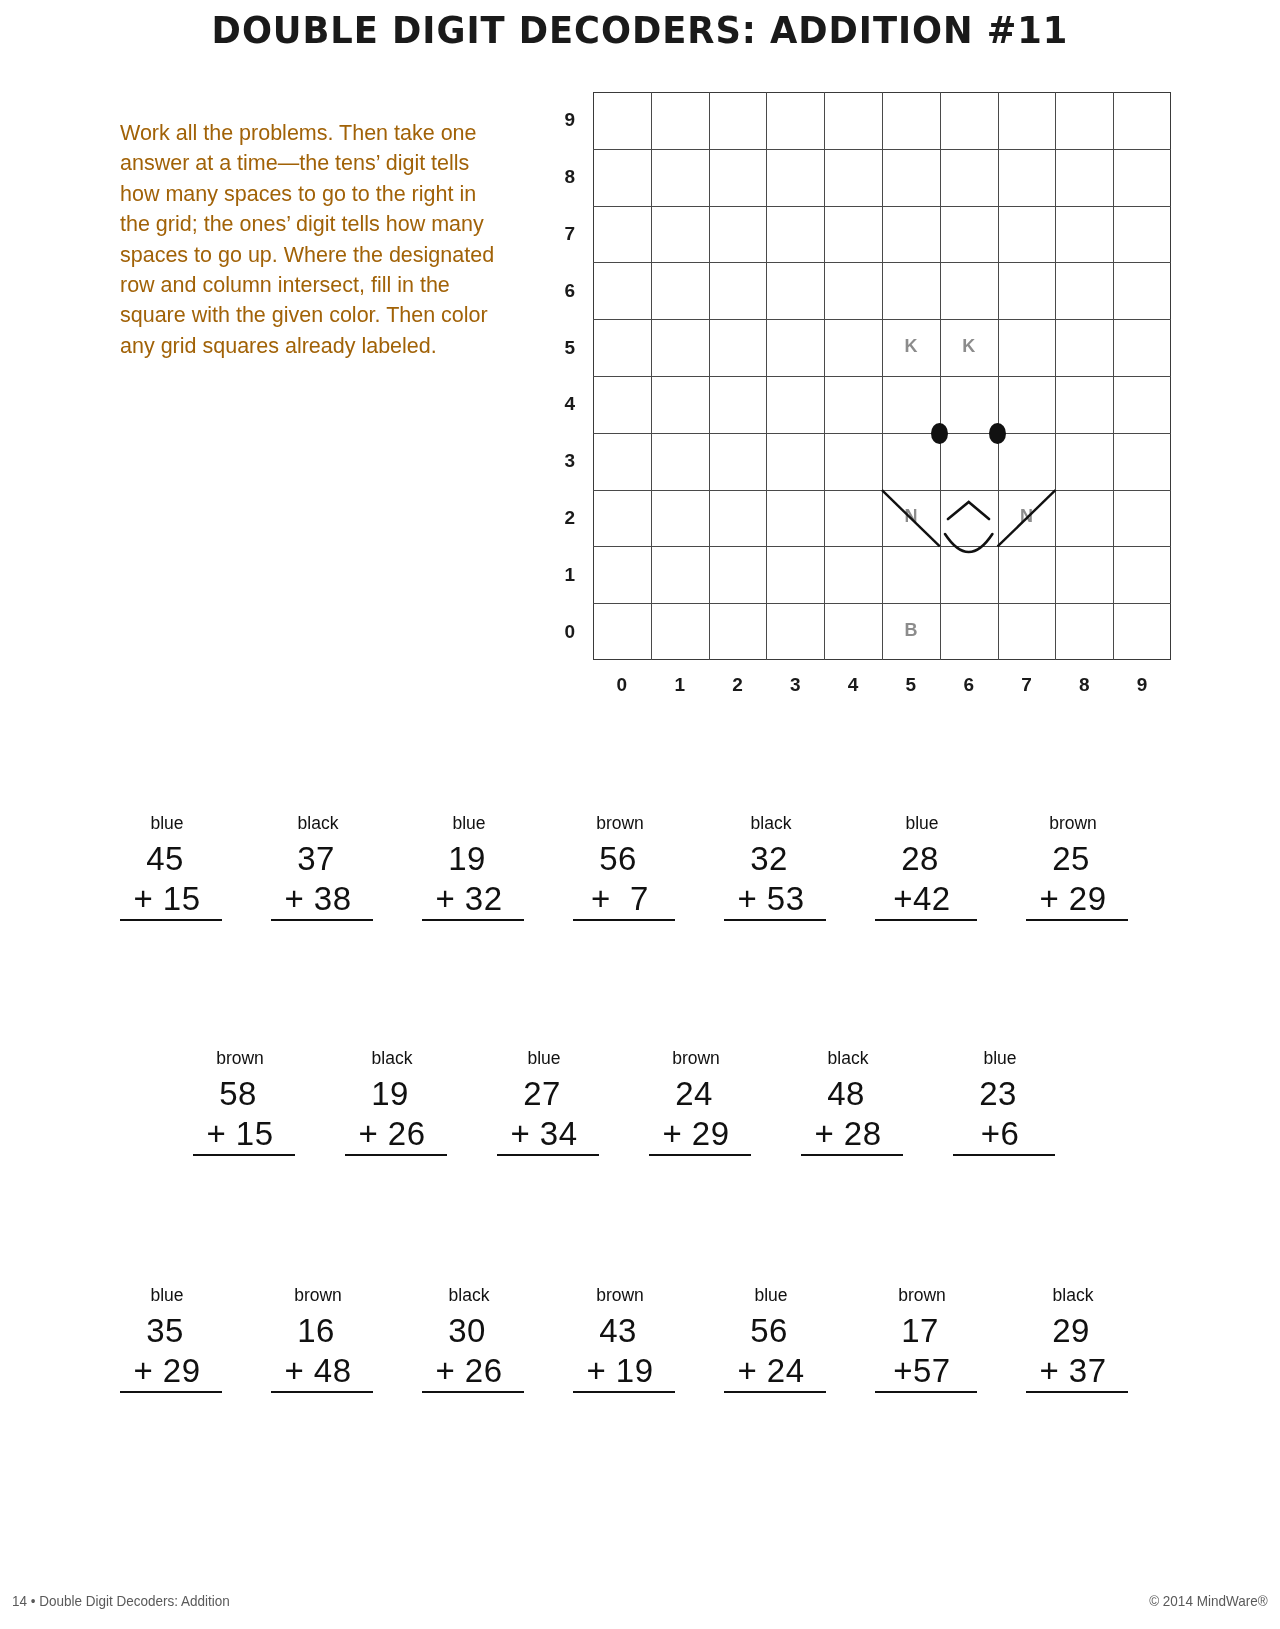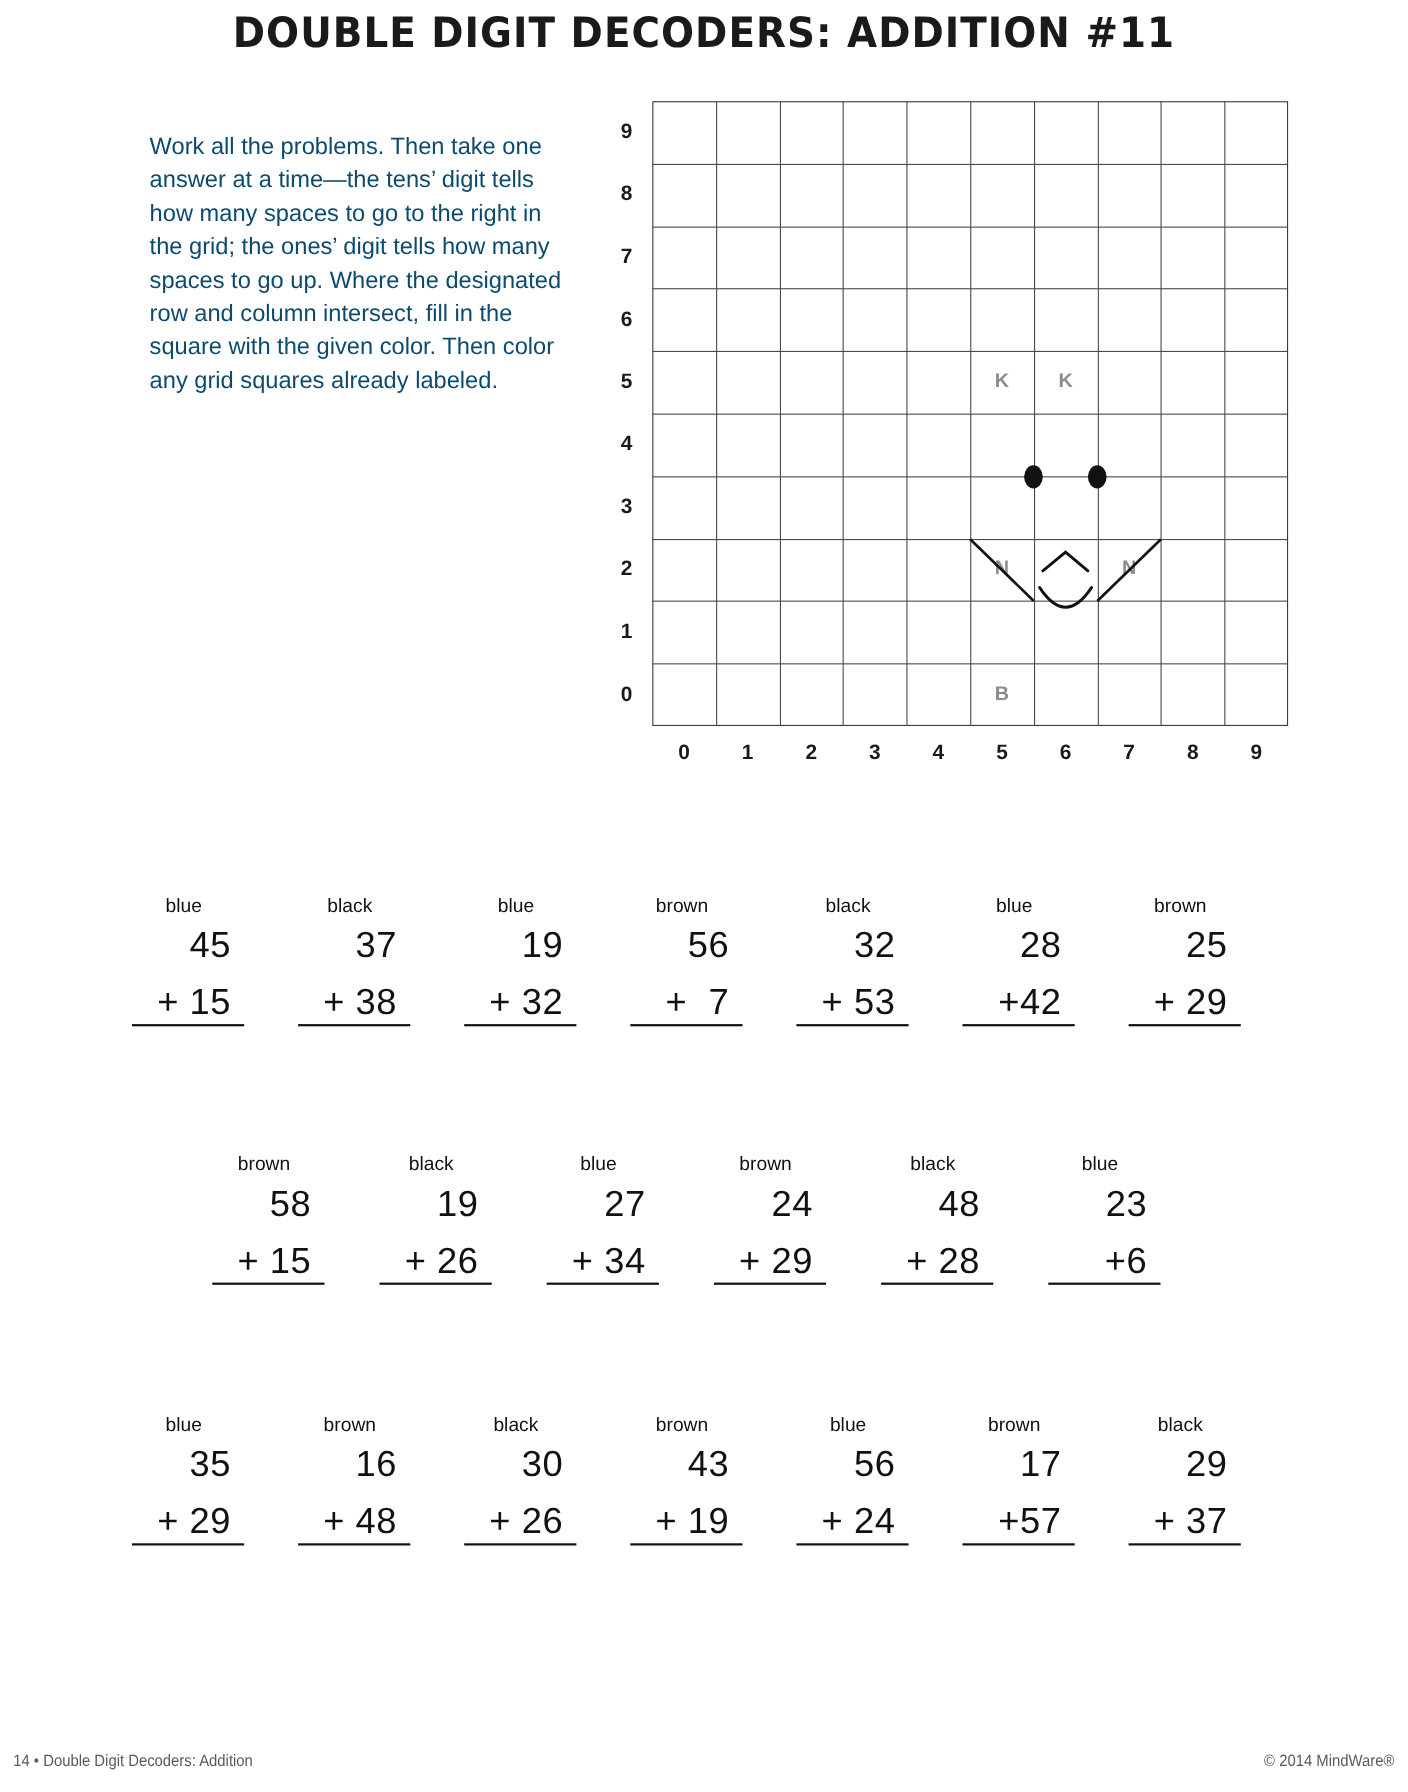--- a/index.html
+++ b/index.html
@@ -25,24 +25,24 @@
     letter-spacing:1.0px;
     color:#1a1a1a;
     transform:scaleX(0.93);
     transform-origin:center top;
     white-space:nowrap;
   }
 
   
   .instructions{
     position:absolute;
-    left:136px;top:118px;width:390px;
+    left:120px;top:118px;width:390px;
     font-size:21.5px;
     line-height:30.4px;
-    color:#0c4a6e;
+    color:#a16207;
   }
 
   
   .legend{
     position:absolute;
     left:120px;top:485px;width:400px;
     font-size:21.5px;
     color:#1a1a1a;
   }
   .legend-row1{display:block;padding-left:33px;}
@@ -103,33 +103,32 @@
     font-size:17.5px;
     line-height:20px;
     font-weight:400;
     text-align:center;
     color:#111111;
     margin-bottom:6px;
     padding-right:8px;
   }
   .prob .top{
     display:block;
-    text-align:right;
+    text-align:center;
     padding-right:12px;
     letter-spacing:0.5px;
   }
   .prob .bot{
     display:block;
-    text-align:right;
+    text-align:center;
     padding-left:4px;
     padding-right:12px;
     border-bottom:2.4px solid #111111;
     letter-spacing:0.5px;
     white-space:pre;
-    margin-top:12px;
   }
 
   
   .footer-left{
     position:absolute;left:12px;top:1592px;
     font-size:15px;color:#5a5a5a;
     transform:scaleX(0.9);transform-origin:left top;
     white-space:nowrap;
   }
   .footer-right{

